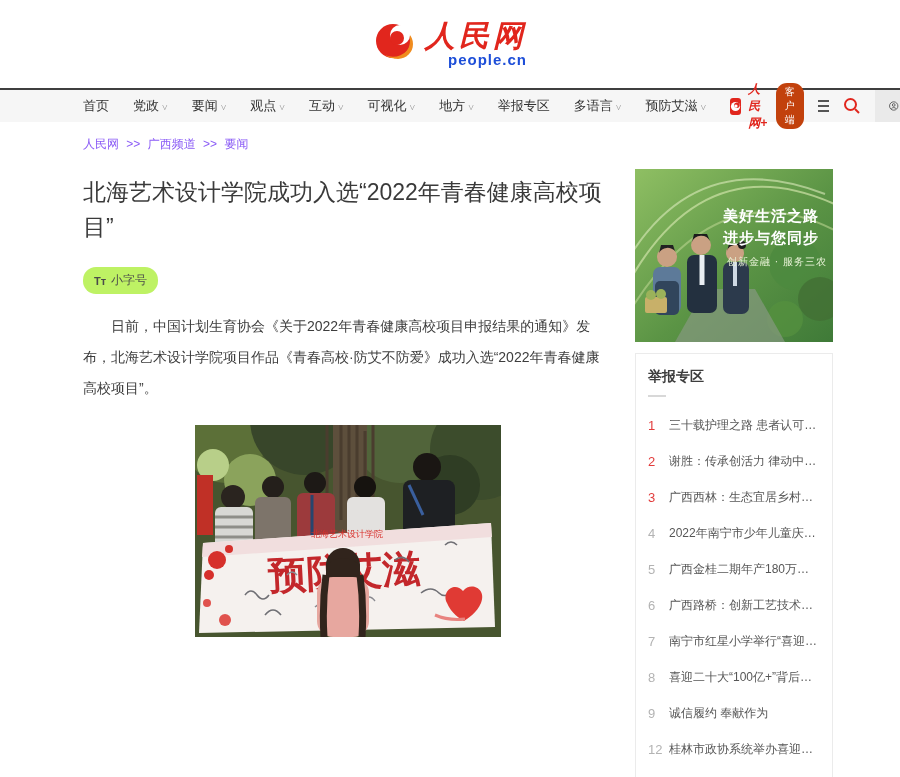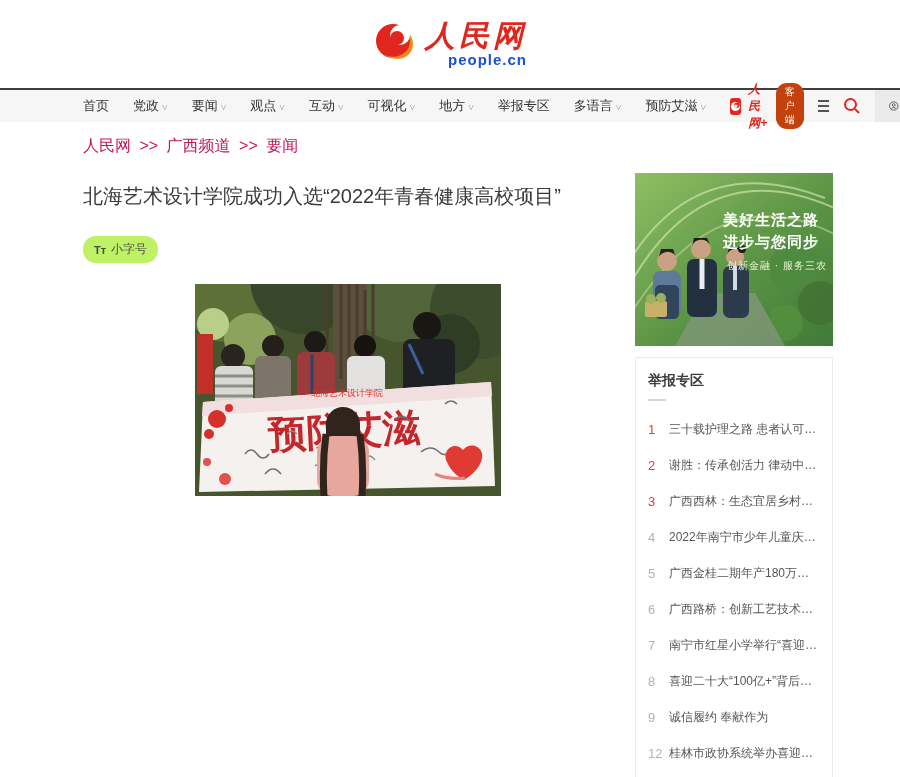--- a/index.html
+++ b/index.html
@@ -23,31 +23,31 @@
   .app-sq { width:17px; height:17px; background:#e1261d; border-radius:3px; display:flex; align-items:center; justify-content:center; }
   .app-name { color:#e1261d; font-size:12px; font-weight:bold; font-style:italic; }
   .client-pill { background:#c2410c; color:#fff; font-size:10px; border-radius:11px; padding:2px 7px;text-align:center; }
   .burger { width:18px; cursor:pointer; }
   .burger div { height:2px; background:#555; margin:3px 0; }
   .search-btn { cursor:pointer; display:flex; }
   .login { background:#eaeaea; height:100%; display:flex; align-items:center; gap:4px;
     padding:0 14px; font-size:13px; color:#333; cursor:pointer; }
 
   
-  .breadcrumb { margin:14px 0 16px 83px; font-size:16px; color:#be185d; }
+  .breadcrumb { margin:14px 0 16px 83px; font-size:12px; color:#8b5cf6; }
   .breadcrumb span.link { cursor:pointer; }
   .bc-sep { margin:0 4px; }
 
   
   .content { display:flex; margin:16px 0 0 83px; width:750px; gap:22px; }
   .main-col { width:530px; }
   .side-col { width:198px; }
 
   
-  .title { font-size:20px; font-weight:500; color:#3a3a3a; line-height:35px; margin-top:6px; }
+  .title { font-size:23px; font-weight:500; color:#3a3a3a; line-height:35px; margin-top:6px; }
   .meta { display:flex; justify-content:space-between; align-items:center; margin-top:22px;
     font-size:12px; color:#9c9c9c; }
   .font-pill { background:#bef264; border-radius:13px; padding:5px 11px; color:#4a4a4a; font-size:12px;
     cursor:pointer; display:flex; gap:5px; align-items:center; }
   .font-pill .tt { font-weight:bold; font-size:11px; }
   .article p { font-size:14px; color:#3d3d3d; line-height:31px; text-indent:2em; margin-top:17px; }
   figure { width:306px; margin:21px auto 0; }
 
   
   .ad { width:198px; height:173px; cursor:pointer; display:block; }
@@ -168,20 +168,21 @@
   <div class="main-col article">
     <h1 class="title">北海艺术设计学院成功入选“2022年青春健康高校项目”</h1>
 
     <div class="meta">
       <span class="font-pill">
         <span class="tt">Tт</span>
         <span>小字号</span>
       </span>
     </div>
 
+    <p>日前，中国计划生育协会《关于2022年青春健康高校项目申报结果的通知》发布，北海艺术设计学院项目作品《青春高校·防艾不防爱》成功入选“2022年青春健康高校项目”。</p>
 
     <figure>
       <svg width="306" height="212" viewBox="0 0 306 212">
 
         <rect width="306" height="212" fill="#47552f"></rect>
         <circle cx="30" cy="18" r="40" fill="#5c7038"></circle>
         <circle cx="110" cy="-5" r="55" fill="#38462a"></circle>
         <circle cx="205" cy="10" r="48" fill="#51643a"></circle>
         <circle cx="285" cy="25" r="50" fill="#3c4c2c"></circle>
         <circle cx="55" cy="55" r="26" fill="#8ba35c"></circle>

